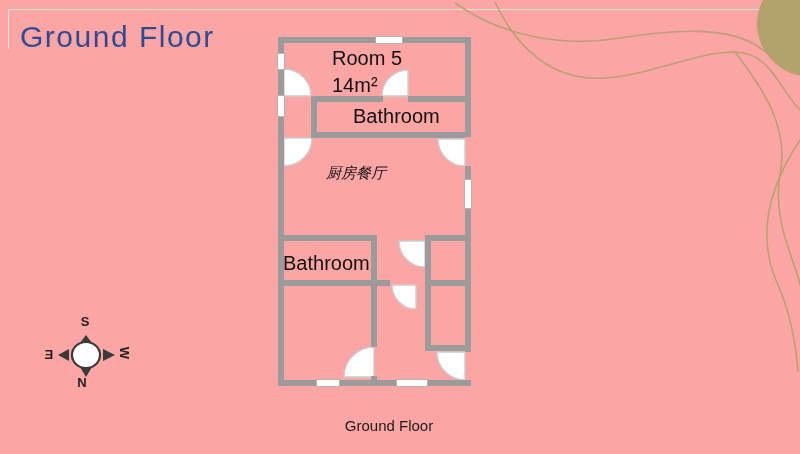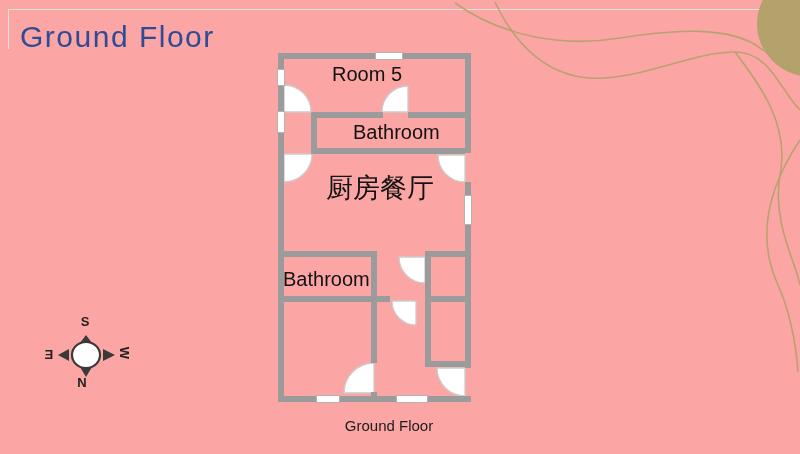--- a/index.html
+++ b/index.html
@@ -8,30 +8,30 @@
   .slide{position:absolute;inset:0;background:#fca5a5;}
 
   .frame-top{position:absolute;left:8px;top:9px;width:786px;height:1px;background:#e3e3e3;}
   .frame-left{position:absolute;left:8px;top:9px;width:1px;height:40px;background:#e3e3e3;}
 
   .deco-svg{position:absolute;left:440px;top:0;width:360px;height:400px;pointer-events:none;}
 
   .page-title{position:absolute;left:20px;top:20px;font-size:30px;letter-spacing:1.5px;
               color:#2E4C96;font-weight:400;white-space:nowrap;}
 
-  #plan-geometry{position:absolute;inset:0;margin-top:16px;}
+  #plan-geometry{position:absolute;inset:0;}
   .wall{position:absolute;background:#9B9B9B;}
   .window{position:absolute;background:#fff;border:1px solid #b3b3b3;box-sizing:border-box;}
   #door-svg{position:absolute;left:0;top:0;width:800px;height:454px;}
   #door-svg path{fill:#ffffff;stroke:#cccccc;stroke-width:1.3px;}
 
   .room-label{position:absolute;color:#121212;font-size:20px;line-height:27px;white-space:nowrap;}
   #lbl-room5{left:332px;top:45px;}
   #lbl-bath-top{left:353px;top:103px;}
-  #lbl-kitchen{left:326px;top:159px;font-size:27px;}
+  #lbl-kitchen{left:326px;top:159px;font-size:15px;font-style:italic;}
   #lbl-bath-bottom{left:283px;top:250px;}
   #lbl-room4{left:291px;top:306px;}
 
   .caption{position:absolute;left:289px;top:417px;width:200px;text-align:center;
            font-size:15px;color:#1c1c1c;}
 
   .compass{position:absolute;left:30px;top:300px;width:100px;height:95px;}
   .compass text{font-family:"Liberation Sans",sans-serif;font-size:13px;font-weight:bold;fill:#222;}
 </style>
 </head>
@@ -61,20 +61,21 @@
         <path d="M 284 138 L 312 138 A 28 28 0 0 1 284 166 Z"></path>
         <path d="M 465 139 L 438 139 A 27 27 0 0 0 465 166 Z"></path>
         <path d="M 425 241 L 399 241 A 26 26 0 0 0 425 267 Z"></path>
         <path d="M 416 285 L 392 285 A 24 24 0 0 0 416 309 Z"></path>
         <path d="M 374 377 L 374 347 A 30 30 0 0 0 344 377 Z"></path>
         <path d="M 465 352 L 437 352 A 28 28 0 0 0 465 380 Z"></path>
       </svg>
 
     <div class="room-label" id="lbl-room5">
       <div>Room 5</div>
+      <div>14m²</div>
     </div>
     <div class="room-label" id="lbl-bath-top">Bathroom</div>
     <div class="room-label" id="lbl-kitchen">厨房餐厅</div>
     <div class="room-label" id="lbl-bath-bottom">Bathroom</div>
   <div class="wall" style="left: 278px; top: 37px; width: 97px; height: 6px; background: rgb(155, 155, 155);"></div>
       <div class="wall" style="left: 403px; top: 37px; width: 68px; height: 6px; background: rgb(155, 155, 155);"></div>
       <div class="wall" style="left: 278px; top: 37px; width: 6px; height: 16px; background: rgb(155, 155, 155);"></div>
       <div class="wall" style="left: 278px; top: 70px; width: 6px; height: 25px; background: rgb(155, 155, 155);"></div>
       <div class="wall" style="left: 278px; top: 117px; width: 6px; height: 269px; background: rgb(155, 155, 155);"></div>
       <div class="wall" style="left: 465px; top: 37px; width: 6px; height: 100px; background: rgb(155, 155, 155);"></div>

